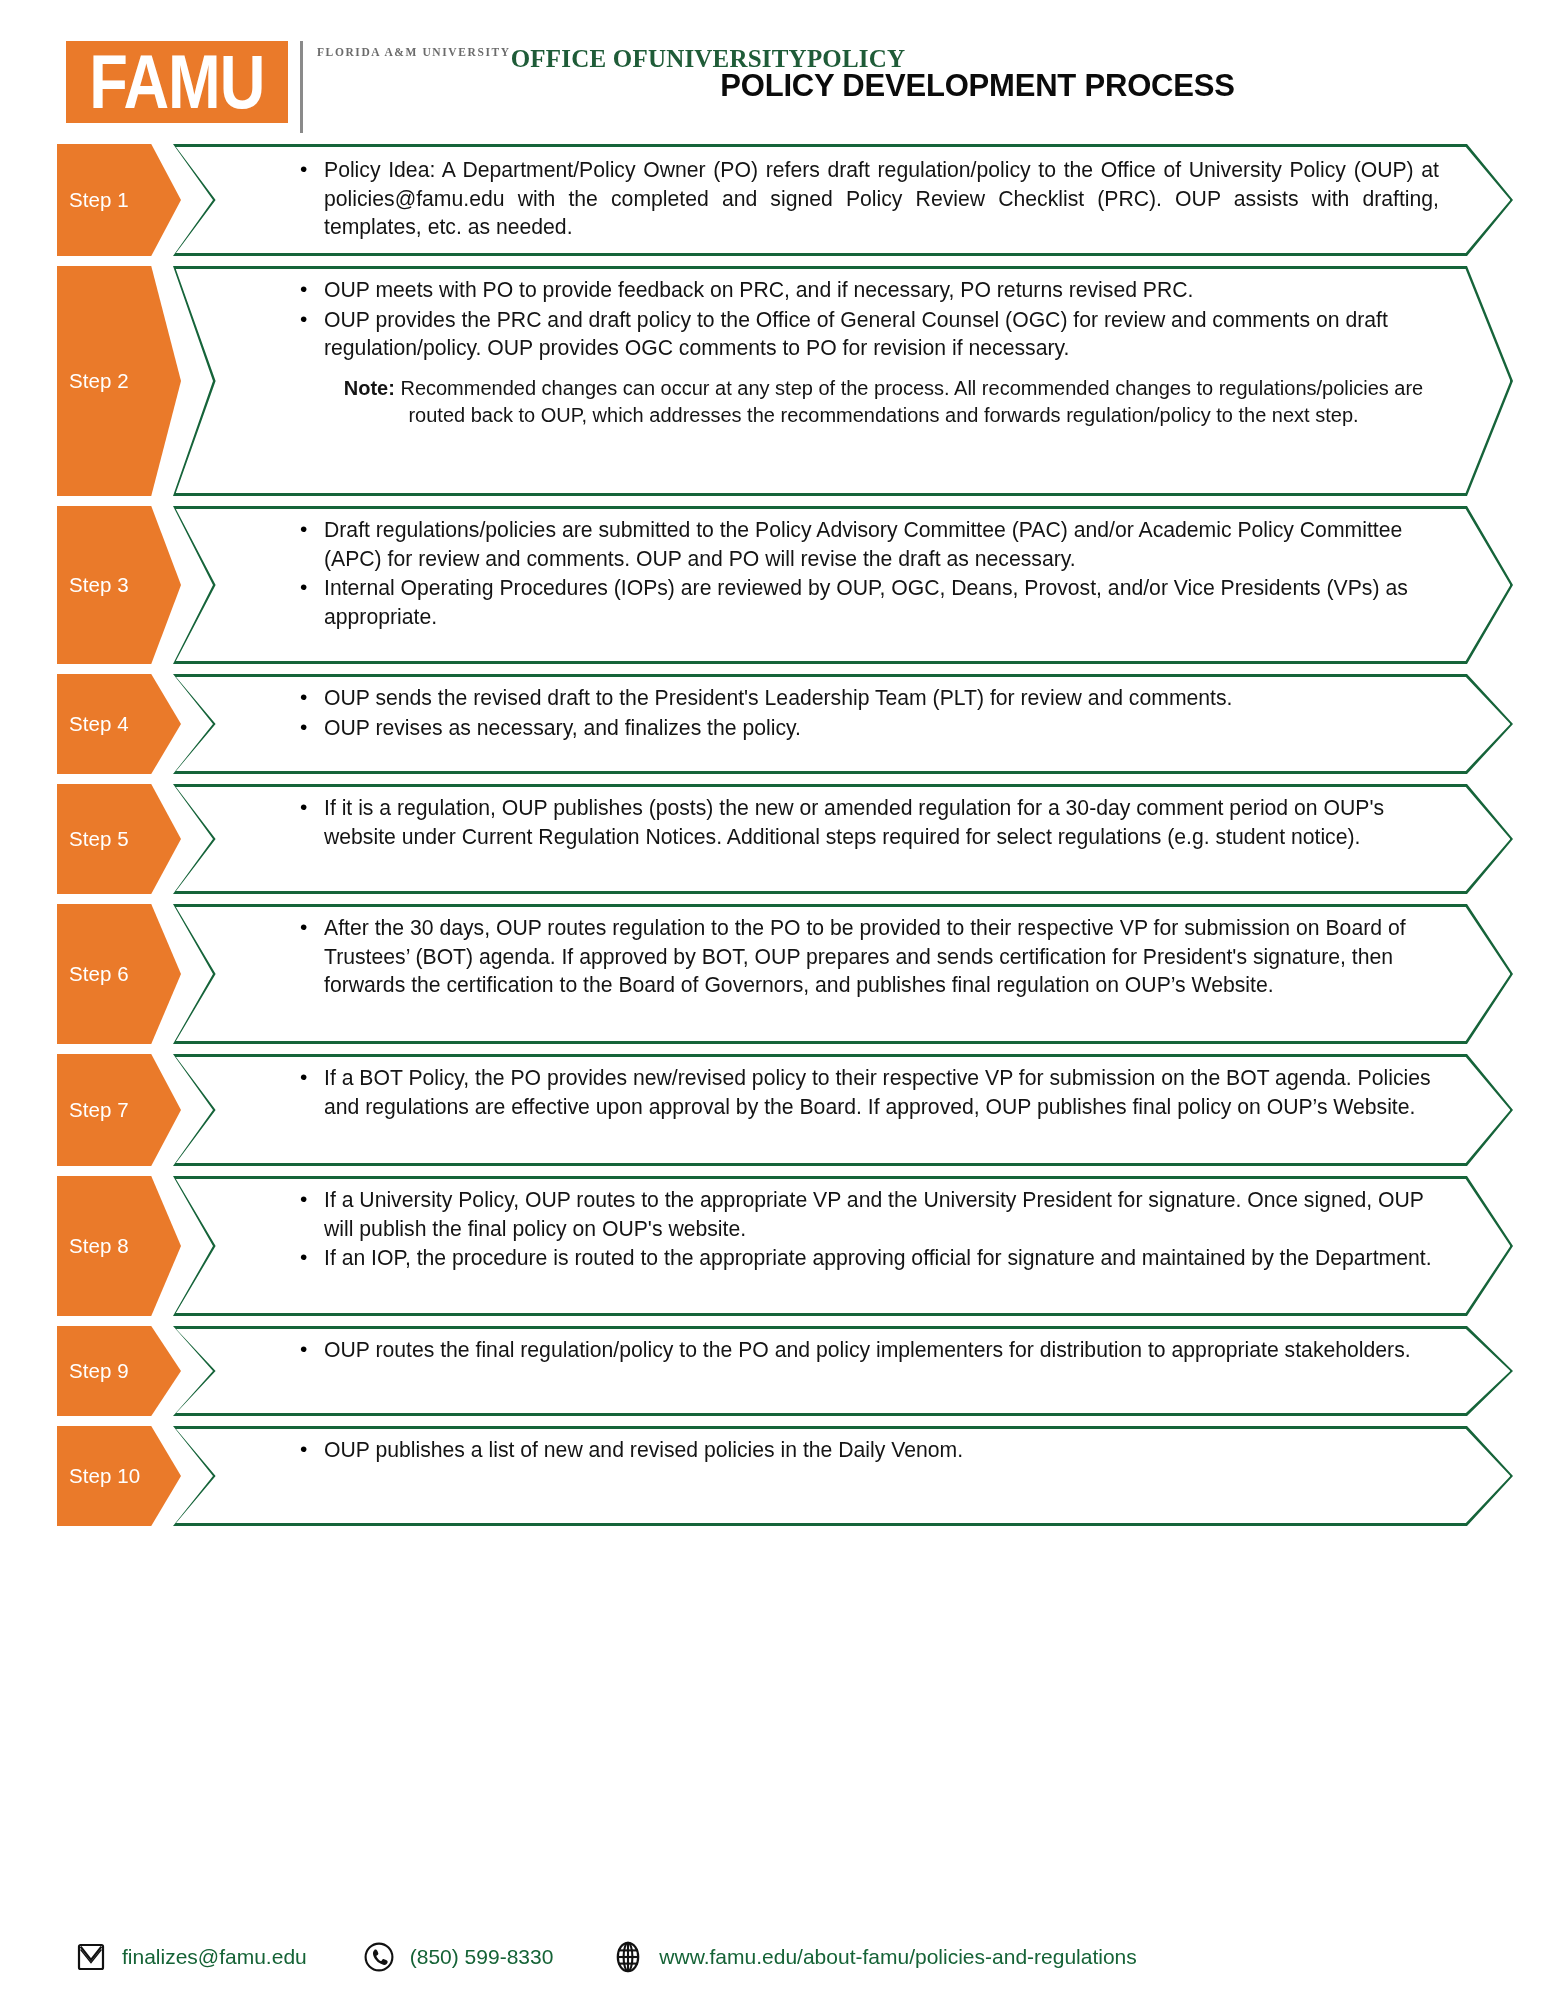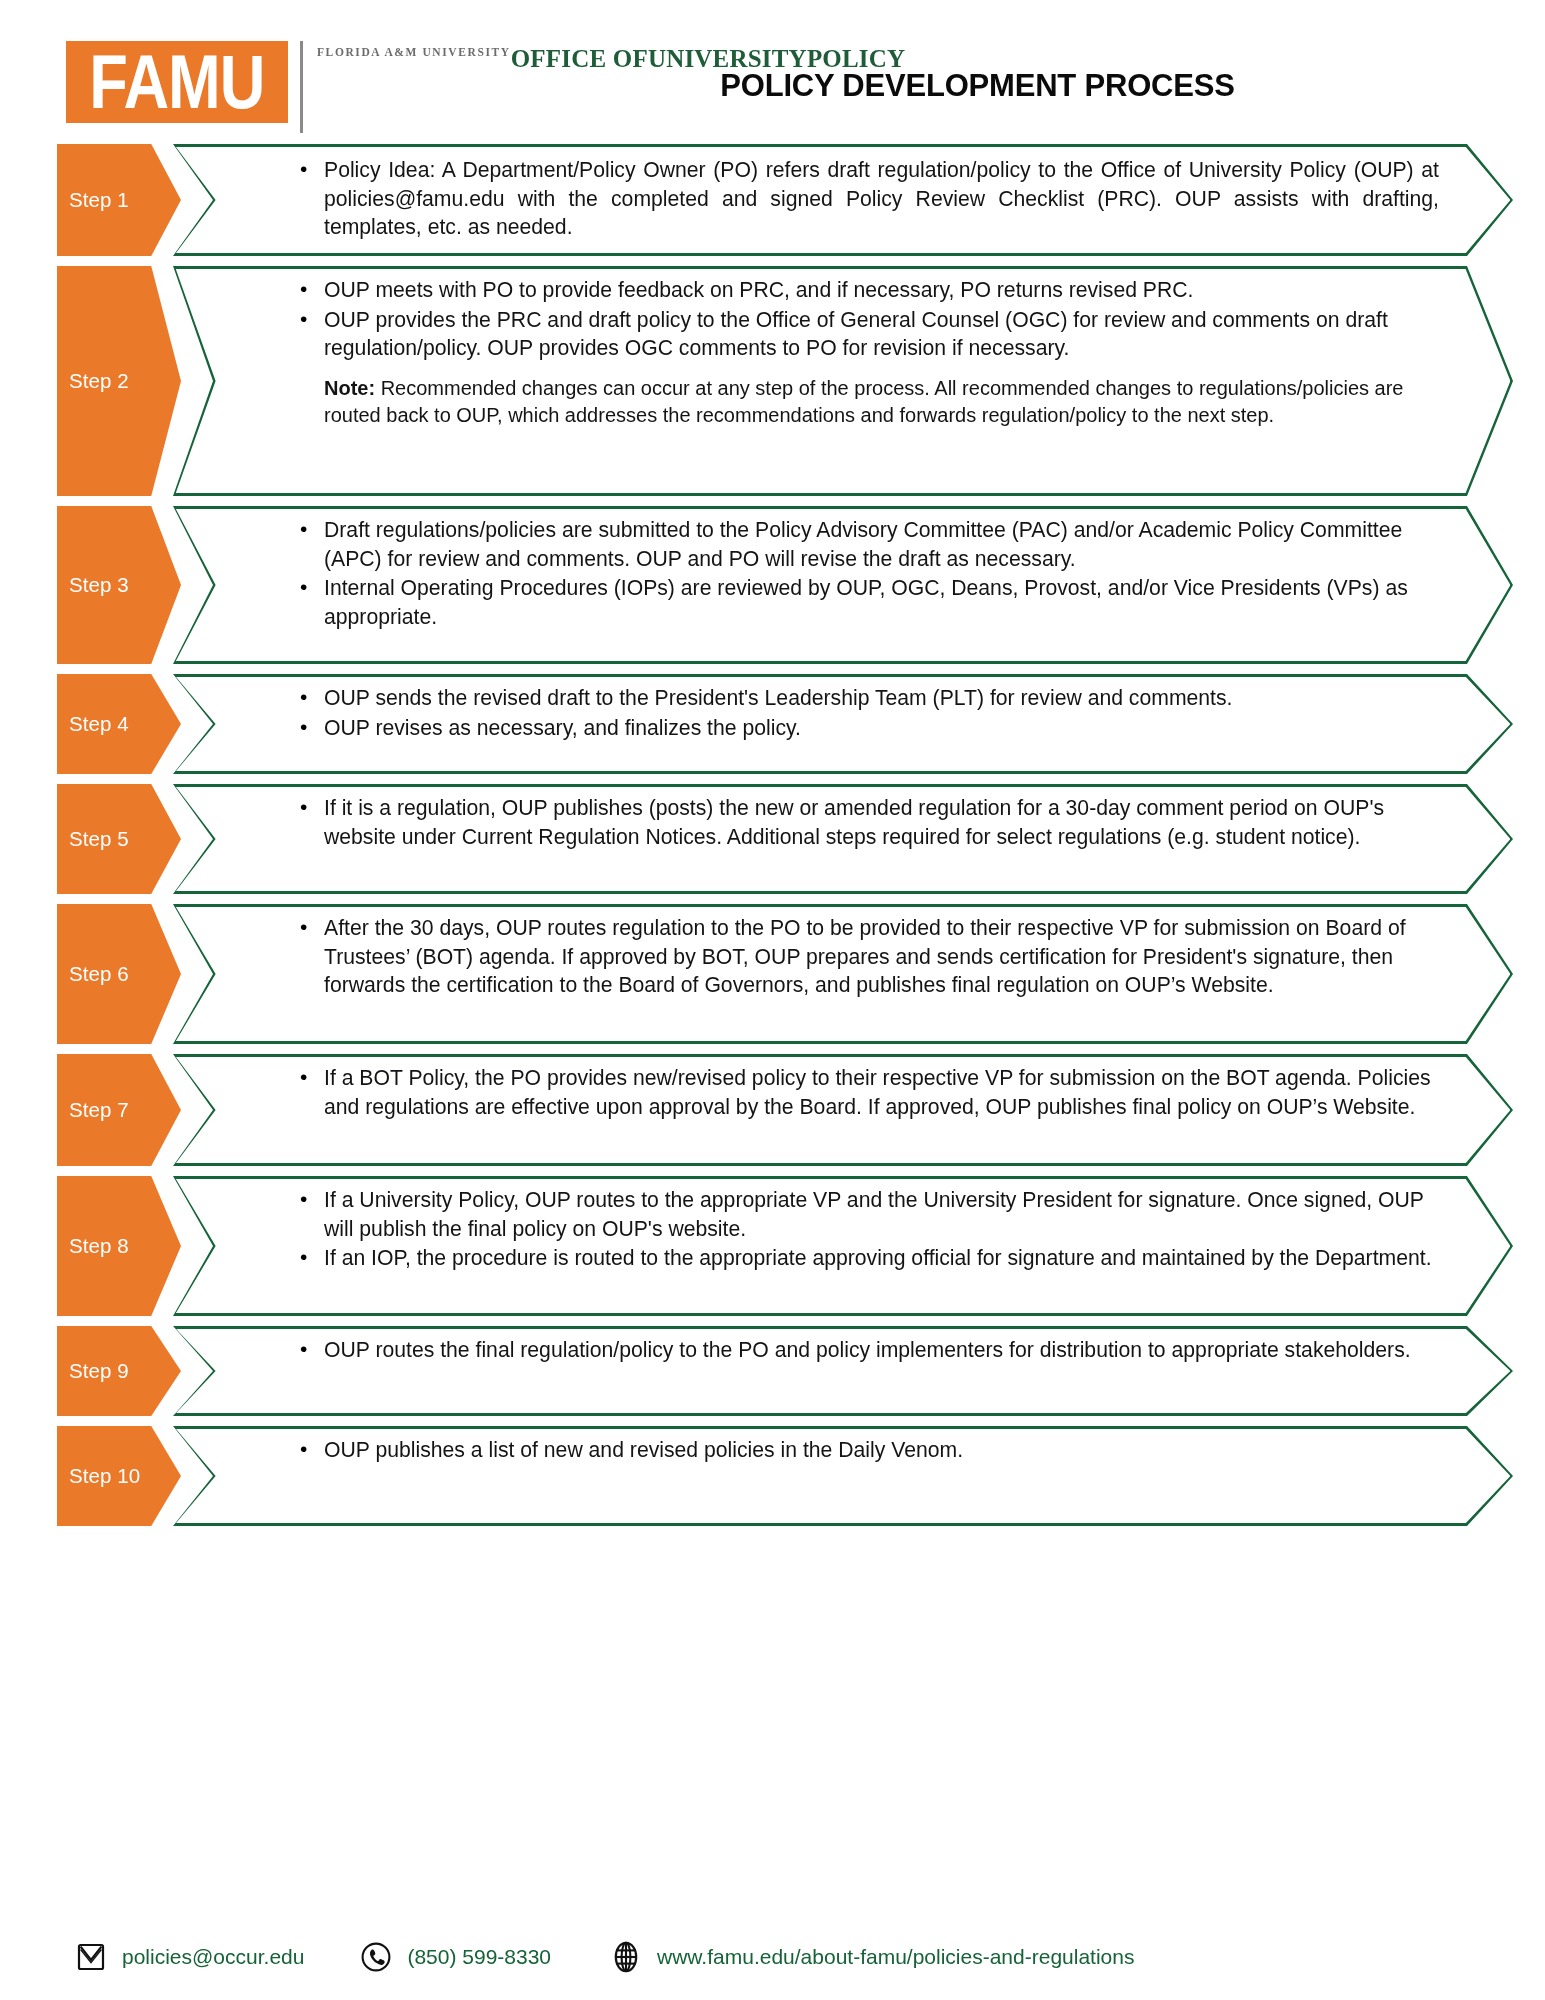--- a/index.html
+++ b/index.html
@@ -173,21 +173,21 @@
     font-size: 21px;
     color: #000;
   }
   ul.bullets li.justify { text-align: justify; }
   .note {
     font-size: 20px;
     line-height: 1.36;
     color: #141414;
     margin-top: 12px;
     padding-left: 26px;
-    text-align: left;
+    text-align: center;
   }
   .note b { font-weight: bold; }
 
   
   .r1 .step-content { padding: 12px 74px 12px 125px; }
   .r1 { height: 112px; }
   .r2 { height: 230px; }
   .r3 { height: 158px; }
   .r4 { height: 100px; }
   .r5 { height: 110px; }
@@ -415,21 +415,21 @@
 <div class="footer">
 
   <div class="footer-item">
     <div class="ficon">
       <svg width="32" height="28" viewBox="0 0 32 28" aria-hidden="true">
         <rect x="4" y="2" width="24" height="24" rx="1.5" fill="#ffffff" stroke="#111111" stroke-width="2.2"></rect>
         <path d="M5.6 3.6 L16 17 L26.4 3.6" fill="none" stroke="#111111" stroke-width="2.2"></path>
         <path d="M5.6 6.5 L16 19.6 L26.4 6.5" fill="none" stroke="#111111" stroke-width="1.4"></path>
       </svg>
     </div>
-    <div class="ftext">policies@occur.edu</div>
+    <div class="ftext">finalizes@famu.edu</div>
   </div>
 
   <div class="gap-a"></div>
 
   <div class="footer-item">
     <div class="ficon">
       <svg width="32" height="32" viewBox="0 0 32 32" aria-hidden="true">
         <circle cx="16" cy="16" r="13.4" fill="#ffffff" stroke="#111111" stroke-width="2.1"></circle>
         <path d="M11.6 8.6c1.4-.5 2.3.2 2.8 1.4l.8 2c.3.8.1 1.4-.6 1.9l-.9.6c-.3.2-.4.5-.2.9.8 1.9 2.3 3.5 4.2 4.5.4.2.7.1.9-.2l.6-.9c.5-.7 1.1-.9 1.9-.6l2 .8c1.2.5 1.9 1.4 1.4 2.8-.4 1.1-1.6 2-3 2.1-1.3.1-3-.5-5-1.8-2.5-1.6-4.5-3.9-5.6-6.2-.9-1.9-1.1-3.5-.8-4.6.3-1.2 1.1-2.1 1.5-2.3z" fill="#111111"></path>
       </svg>

